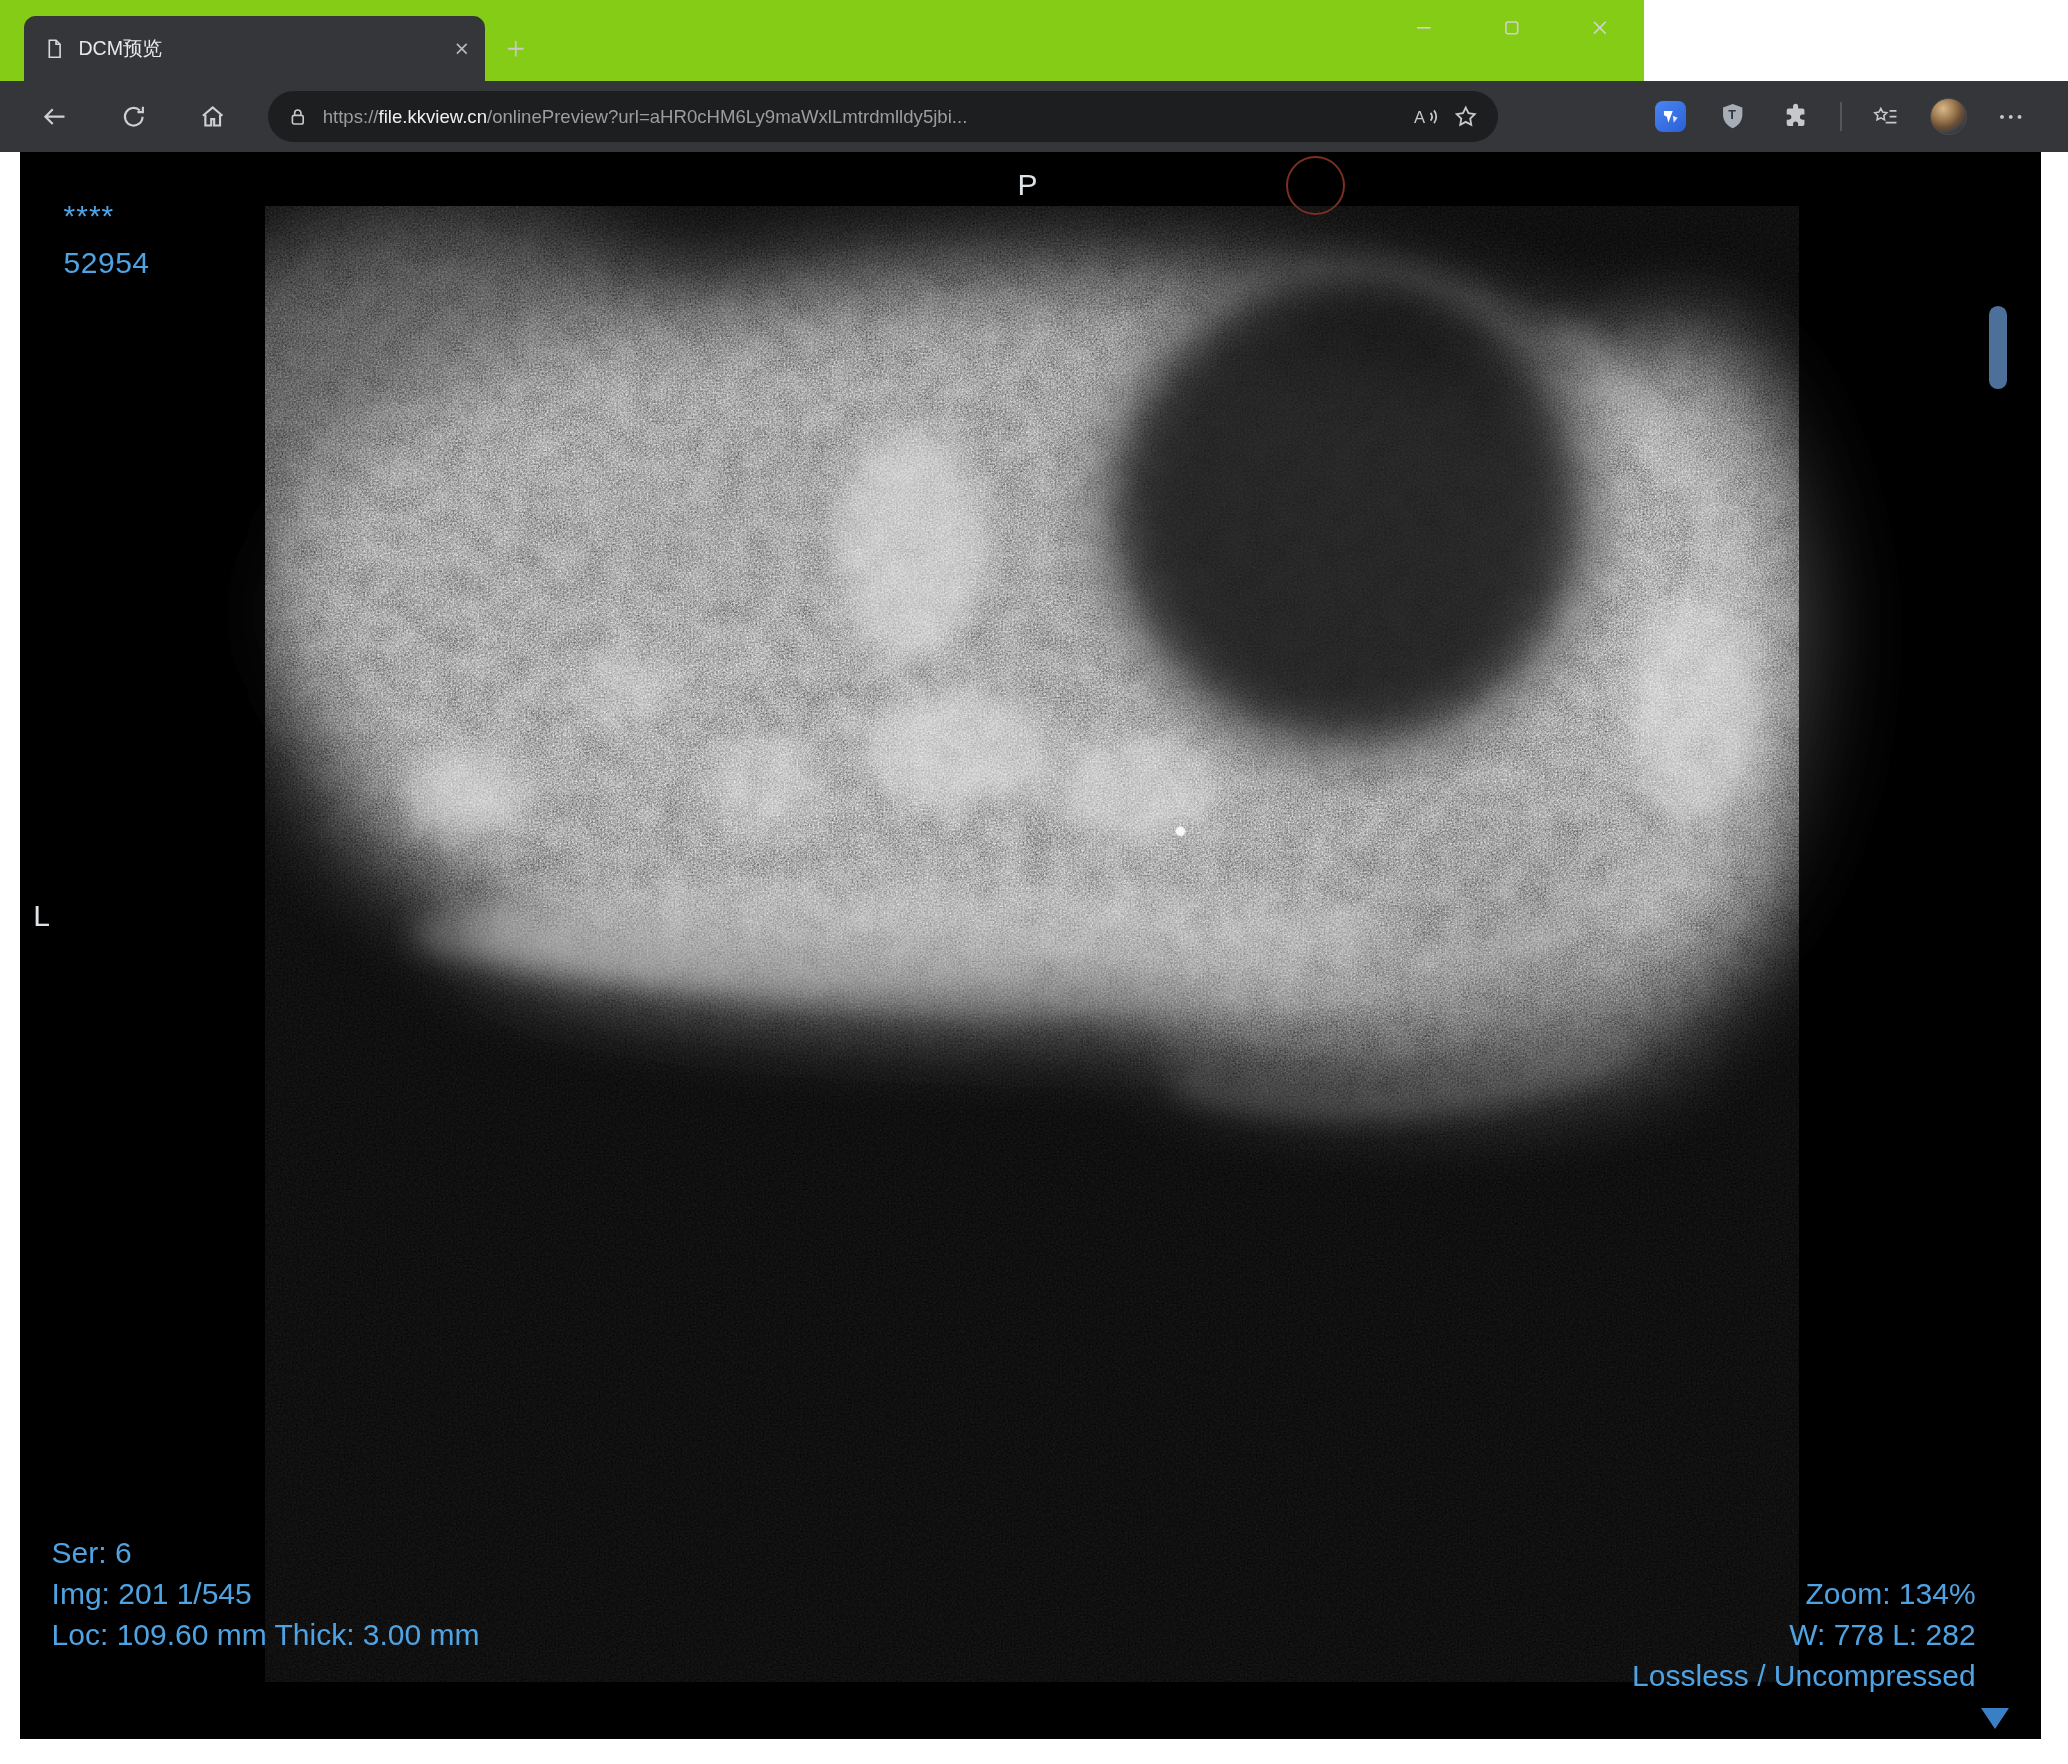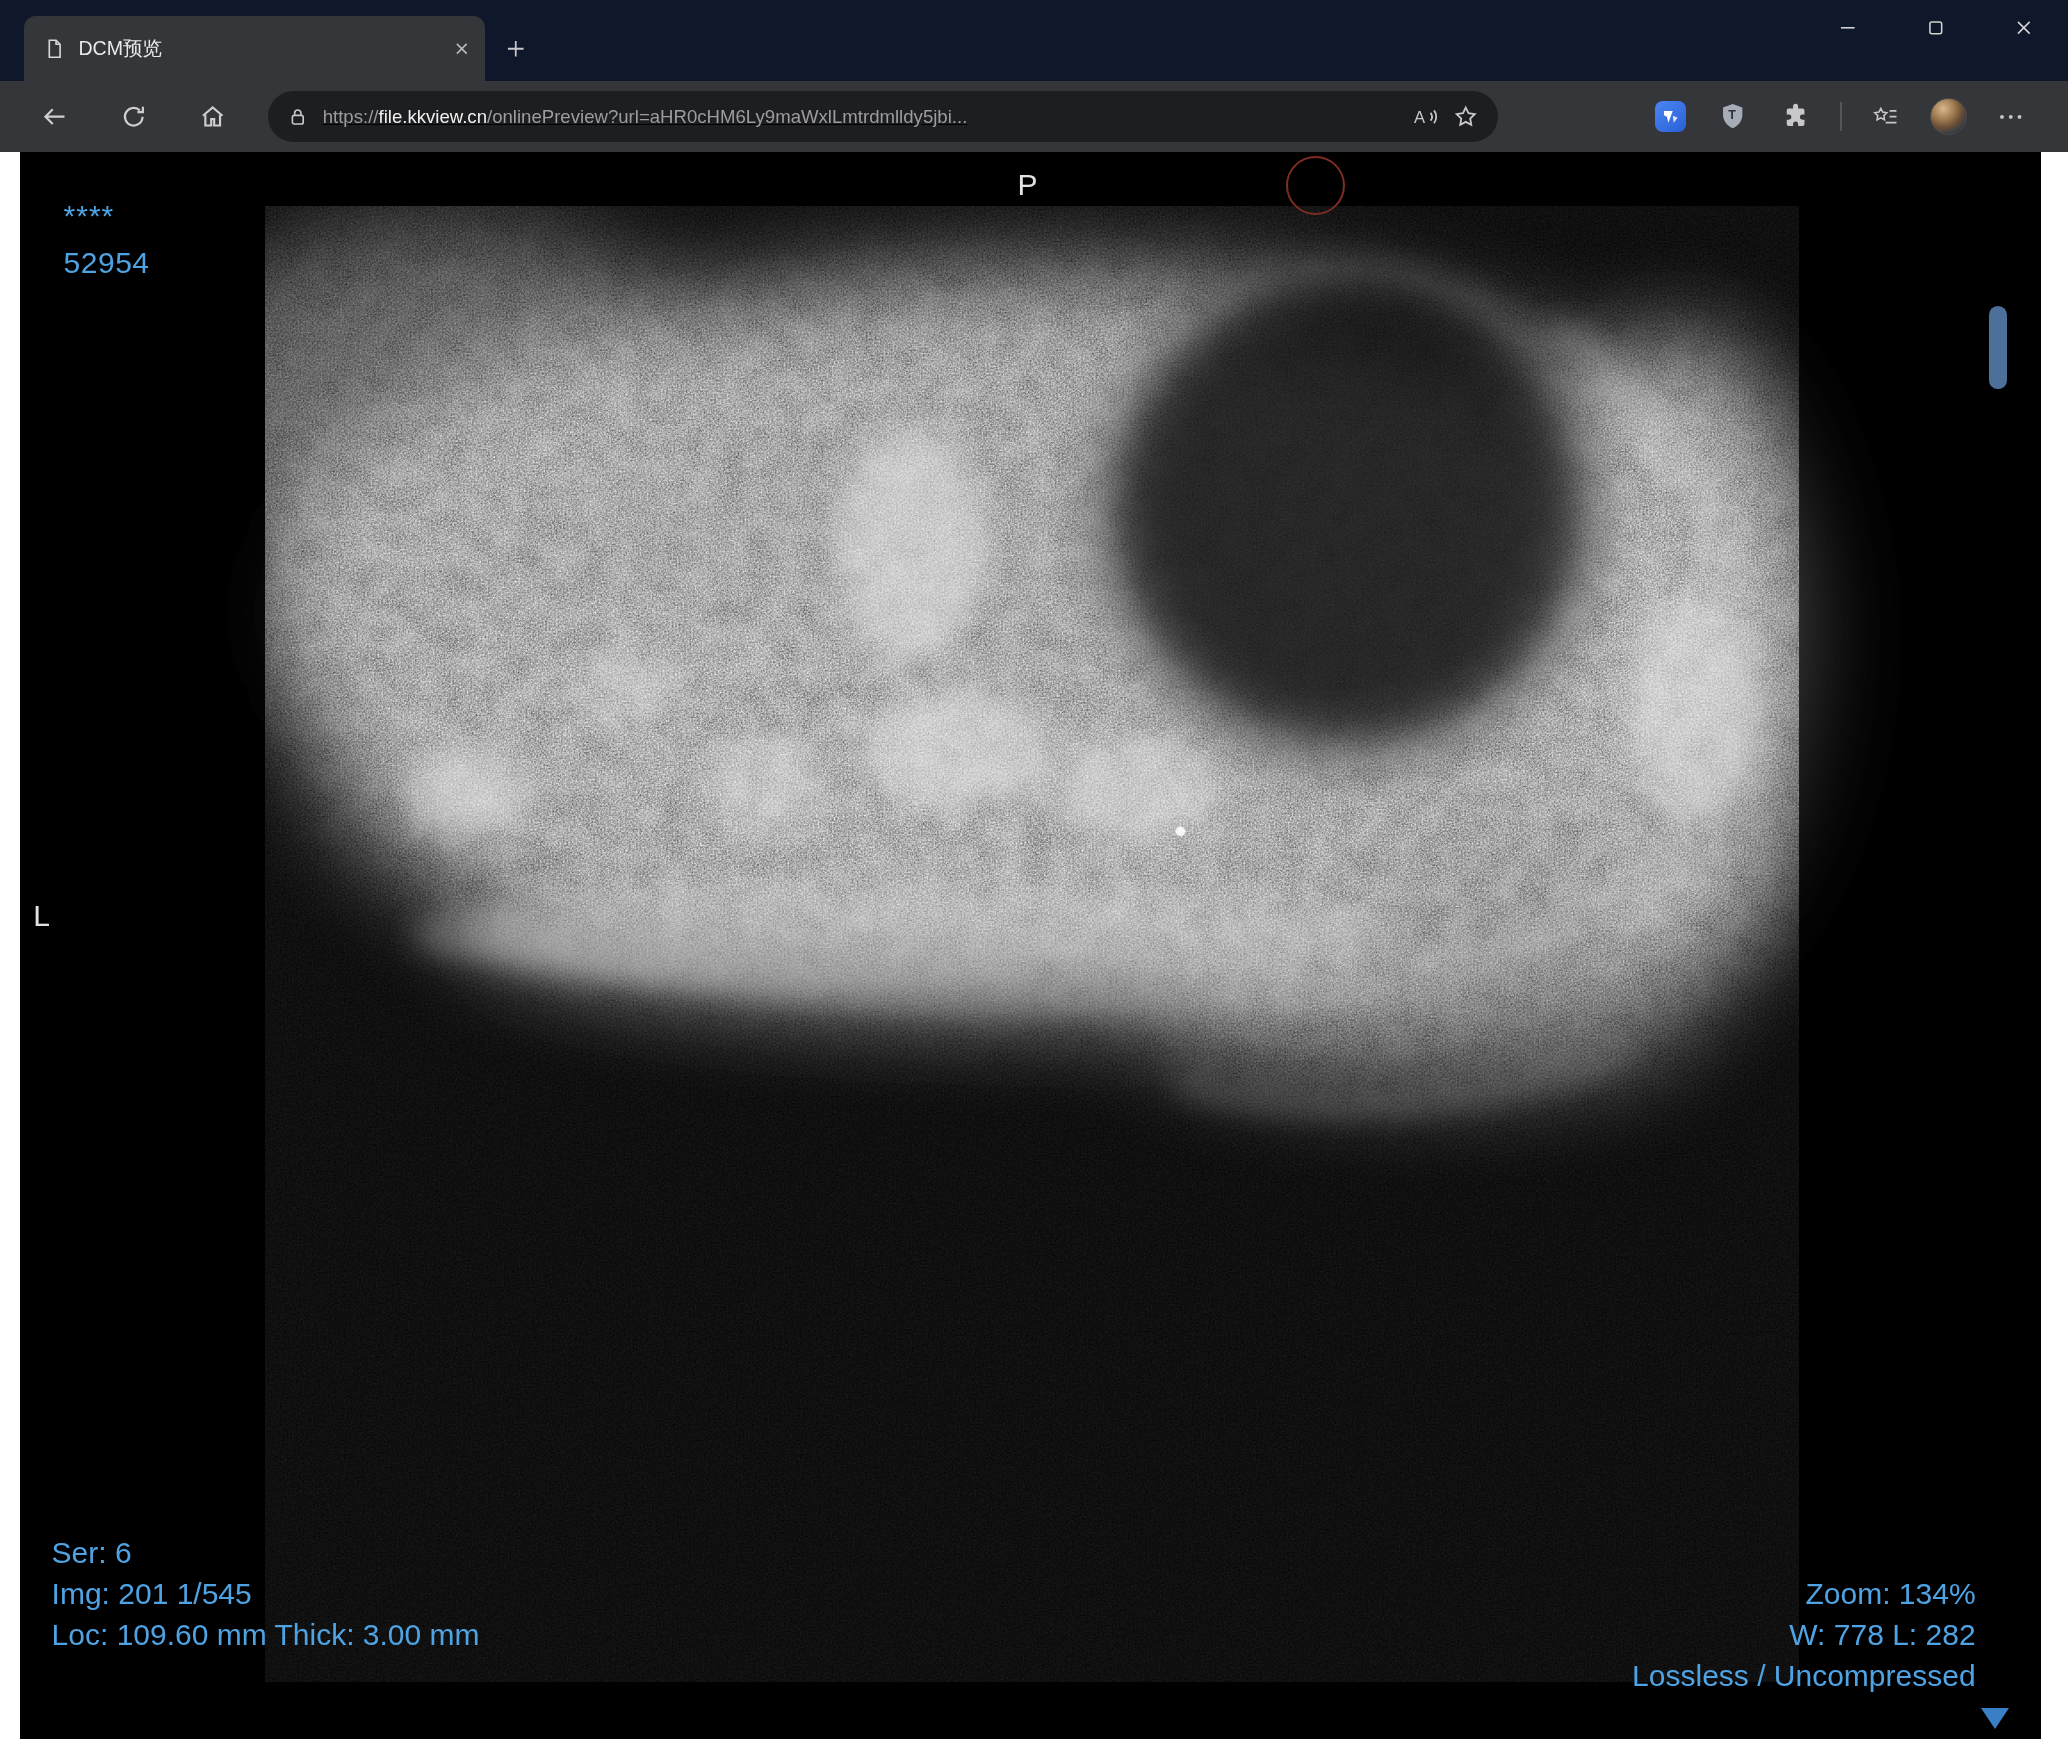--- a/index.html
+++ b/index.html
@@ -1,36 +1,36 @@
 <!DOCTYPE html>
 <html style="--ovl: #4FA3E3;"><head>
 <meta charset="utf-8">
 <style>
   * { margin:0; padding:0; box-sizing:border-box; }
   html,body { width:2068px; height:1764px; overflow:hidden; background:#ffffff;
               font-family:"Liberation Sans", sans-serif; }
 
   
-  .titlebar { position:absolute; left:0; top:0; width:2068px; height:81px; background:#0f172a; }
+  .titlebar { position:absolute; left:0; top:0; width:1644px; height:81px; background:#84cc16; }
   .tab { position:absolute; left:23.5px; top:15.7px; width:461px; height:66px; background:#35363a;
          border-radius:11.8px 11.8px 0 0; display:flex; align-items:center; gap:13.7px;
          padding:0 13.7px 0 19.6px; color:#e8e9ea; }
   .tab-title { font-size:19.6px; flex:1; white-space:nowrap; overflow:hidden; }
   .tab-close { cursor:pointer; }
   .newtab { position:absolute; left:496px; top:29px; width:39px; height:39px;
             display:flex; align-items:center; justify-content:center; border-radius:5.9px; }
   .wincontrols { position:absolute; right:0; top:0; height:55px; display:flex; }
   .wbtn { width:88px; height:55px; display:flex; align-items:center; justify-content:center; }
 
   .toolbar { position:absolute; left:0; top:81px; width:2068px; height:71px; background:#35363a;
              display:flex; align-items:center; padding-left:19.6px; }
   .navbtn { width:71px; height:55px; display:flex; align-items:center; justify-content:center;
             flex:0 0 auto; margin-right:7.8px; border-radius:5.9px; }
   .addressbar { flex:0 0 auto; width:1230px; height:51px; margin-left:11.8px; background:#1d1e20;
-                border-radius:25.5px; display:flex; align-items:center; gap:13.7px; padding:0 19.6px;text-decoration:underline; }
+                border-radius:25.5px; display:flex; align-items:center; gap:13.7px; padding:0 19.6px; }
   .url { flex:1; font-size:18.6px; color:#9d9da0; white-space:nowrap; overflow:hidden; }
   .u-domain { color:#f0f0f0; }
   .pill-ico { flex:0 0 auto; }
   .ext-group { display:flex; align-items:center; gap:25.5px; margin-left:auto; margin-right:39px; }
   .ext { width:37px; height:37px; display:flex; align-items:center; justify-content:center; border-radius:5.9px; }
   .translate-badge { width:31px; height:31px; border-radius:7.8px;
                      background:linear-gradient(140deg,#4a86f2 0%, #2a5fd6 100%);
                      display:flex; align-items:center; justify-content:center; }
   .tdivider { width:2px; height:29px; background:#55555a; }
   .avatar { width:37px; height:37px; border-radius:50%;

